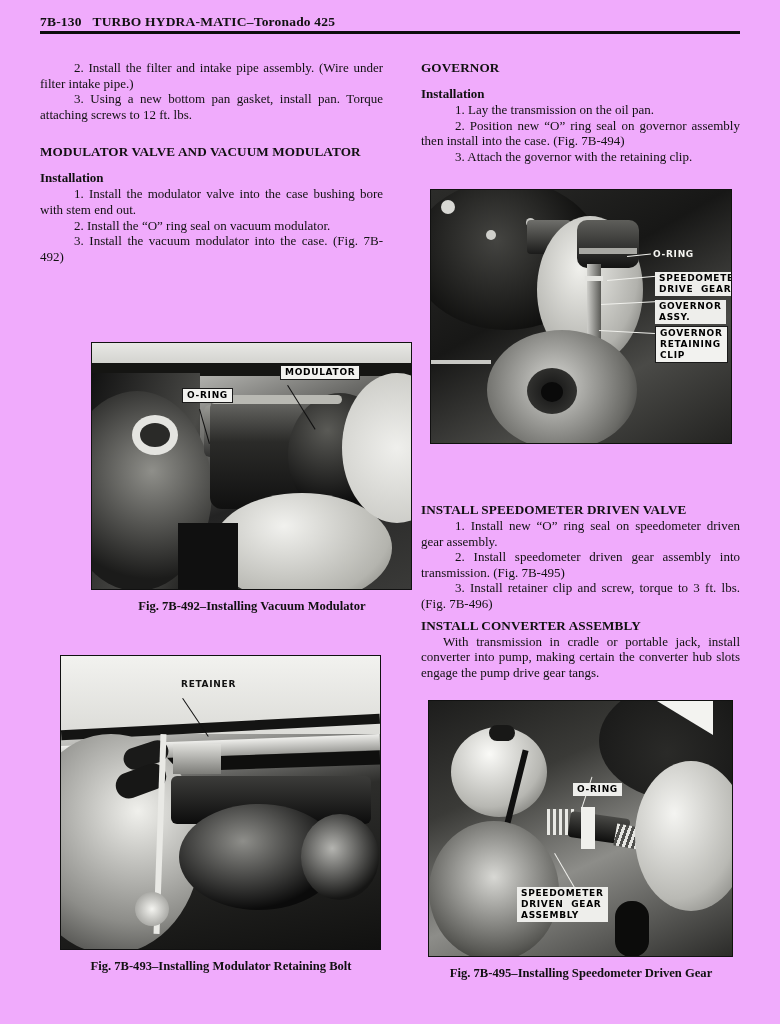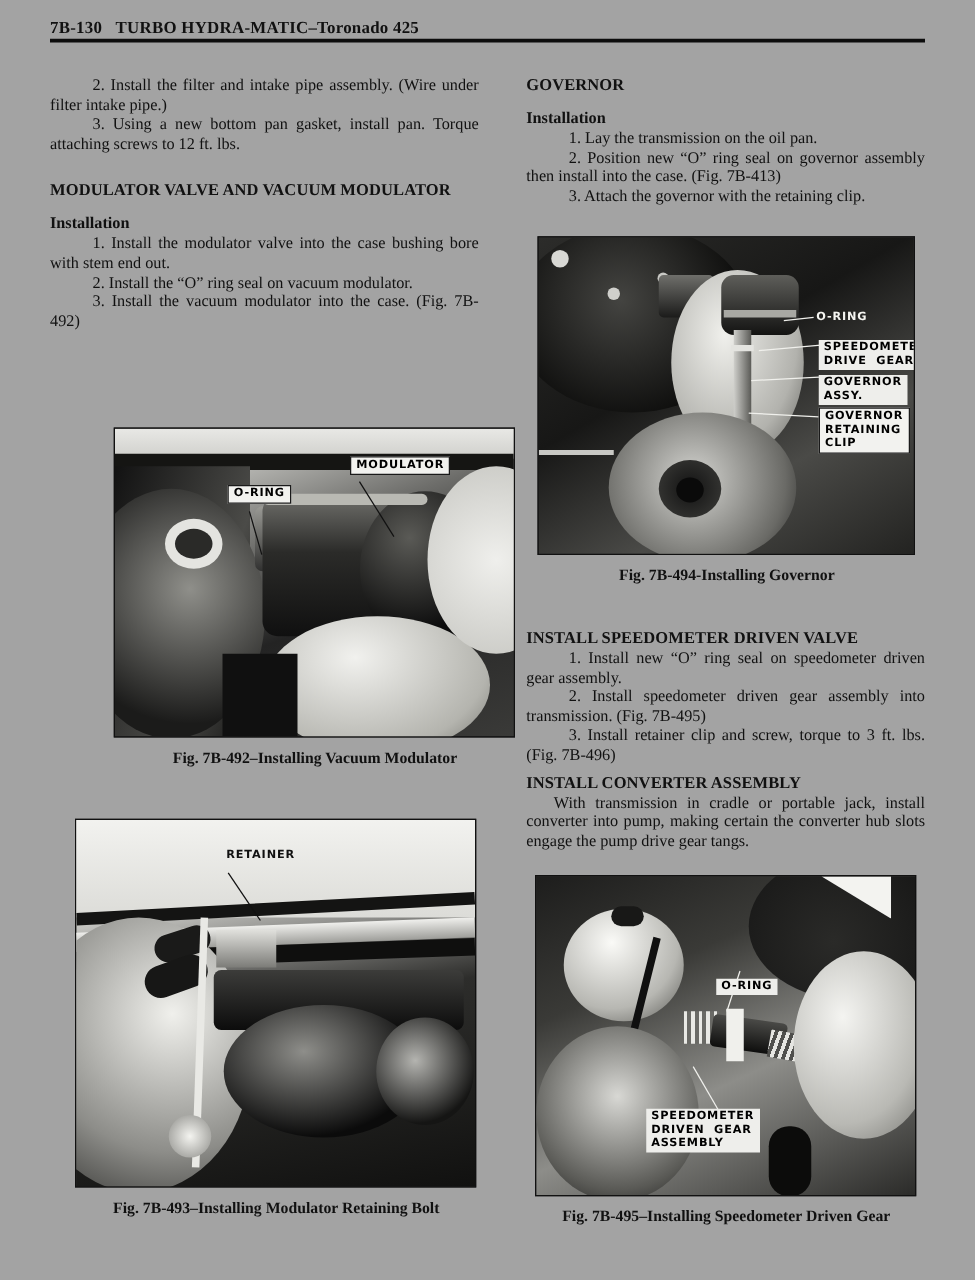--- a/index.html
+++ b/index.html
@@ -12,21 +12,21 @@
     height: 1024px;
     position: relative;
     font-family: "Liberation Serif", "DejaVu Serif", serif;
     color: #111111;
     overflow: hidden;
   }
   .page {
     position: absolute;
     left: 0; top: 0;
     width: 780px; height: 1024px;
-    background: #a3a3a3;
+    background: #f0abfc;
   }
 
   
   .header {
     position: absolute;
     left: 40px; top: 14px;
     width: 700px;
   }
   .header-title {
     font-size: 13.5px;
@@ -144,21 +144,21 @@
     <p class="body">1. Install the modulator valve into the case bushing bore with stem end out.</p>
     <p class="body">2. Install the “O” ring seal on vacuum modulator.</p>
     <p class="body">3. Install the vacuum modulator into the case. (Fig. 7B-492)</p>
   </div>
 
   <div class="col-right">
     <h2 class="sec">GOVERNOR</h2>
     <div class="gap-sub"></div>
     <h3 class="sub">Installation</h3>
     <p class="body">1. Lay the transmission on the oil pan.</p>
-    <p class="body">2. Position new “O” ring seal on governor assembly then install into the case. (Fig. 7B-413)</p>
+    <p class="body">2. Position new “O” ring seal on governor assembly then install into the case. (Fig. 7B-494)</p>
     <p class="body">3. Attach the governor with the retaining clip.</p>
   </div>
 
   <div class="col-right" style="top:502px;">
     <h2 class="sec">INSTALL SPEEDOMETER DRIVEN VALVE</h2>
     <p class="body">1. Install new “O” ring seal on speedometer driven gear assembly.</p>
     <p class="body">2. Install speedometer driven gear assembly into transmission. (Fig. 7B-495)</p>
     <p class="body">3. Install retainer clip and screw, torque to 3 ft. lbs. (Fig. 7B-496)</p>
     <div class="gap-sm"></div>
     <h2 class="sec">INSTALL CONVERTER ASSEMBLY</h2>
@@ -220,21 +220,20 @@
 
       <div class="callout plain" style="left:218px; top:58px; color:#f4f4f0;">O-RING</div>
       <div class="callout nobox" style="left:224px; top:82px;">SPEEDOMETER
 DRIVE  GEAR</div>
       <div class="callout nobox" style="left:224px; top:110px;">GOVERNOR
 ASSY.</div>
       <div class="callout" style="left:224px; top:136px;">GOVERNOR
 RETAINING
 CLIP</div>
     </div>
-    <div class="caption">Fig. 7B-494-Installing Governor</div>
   </div>
 
   <div class="figure" style="left:60px; top:655px; width:322px;">
     <div class="photo" style="width:319px; height:293px;">
       <div class="band" style="left:0;top:0;width:100%;height:100%;background:linear-gradient(170deg,#efefec 0%,#d2d2ce 22%,#2d2d2b 52%,#111110 100%);"></div>
       <div class="band" style="left:0;top:0;width:100%;height:78px;background:linear-gradient(180deg,#f2f2ef,#dcdcd8);"></div>
       <div class="band" style="left:0;top:66px;width:100%;height:10px;transform:rotate(-3deg);background:#141413;"></div>
       <div class="band" style="left:0;top:84px;width:100%;height:16px;transform:rotate(-2.2deg);background:linear-gradient(180deg,#efefec,#9d9d99);"></div>
       <div class="band" style="left:0;top:100px;width:100%;height:14px;transform:rotate(-2deg);background:#0f0f0e;"></div>
       <div class="blob" style="left:-40px;top:78px;width:180px;height:220px;background:radial-gradient(circle at 65% 35%,#f0f0ec,#8d8d89 60%,#2a2a28);"></div>

